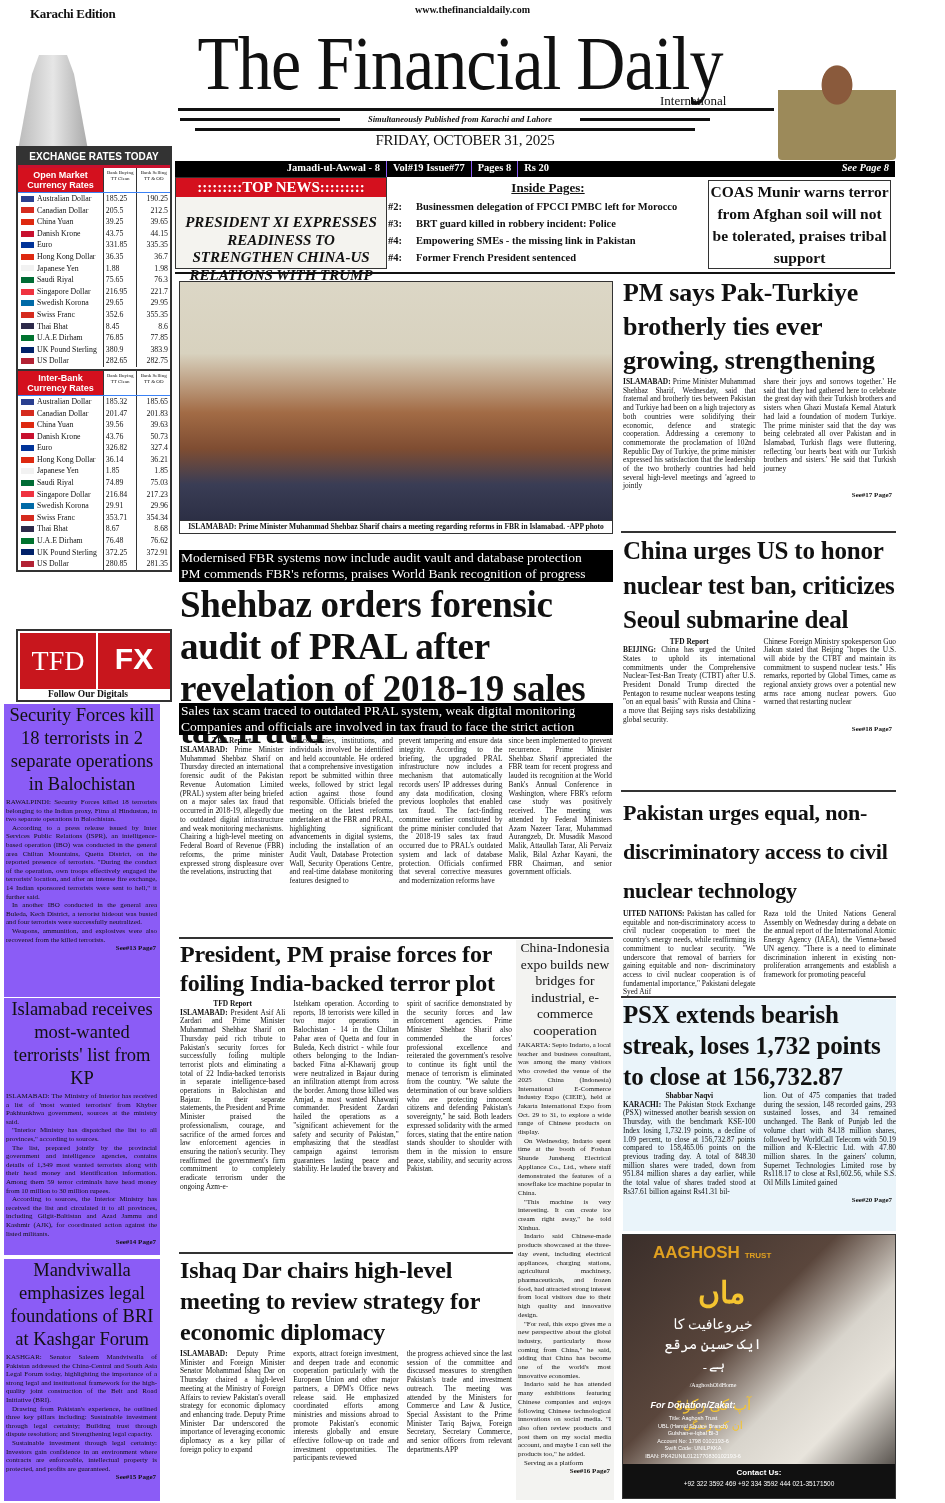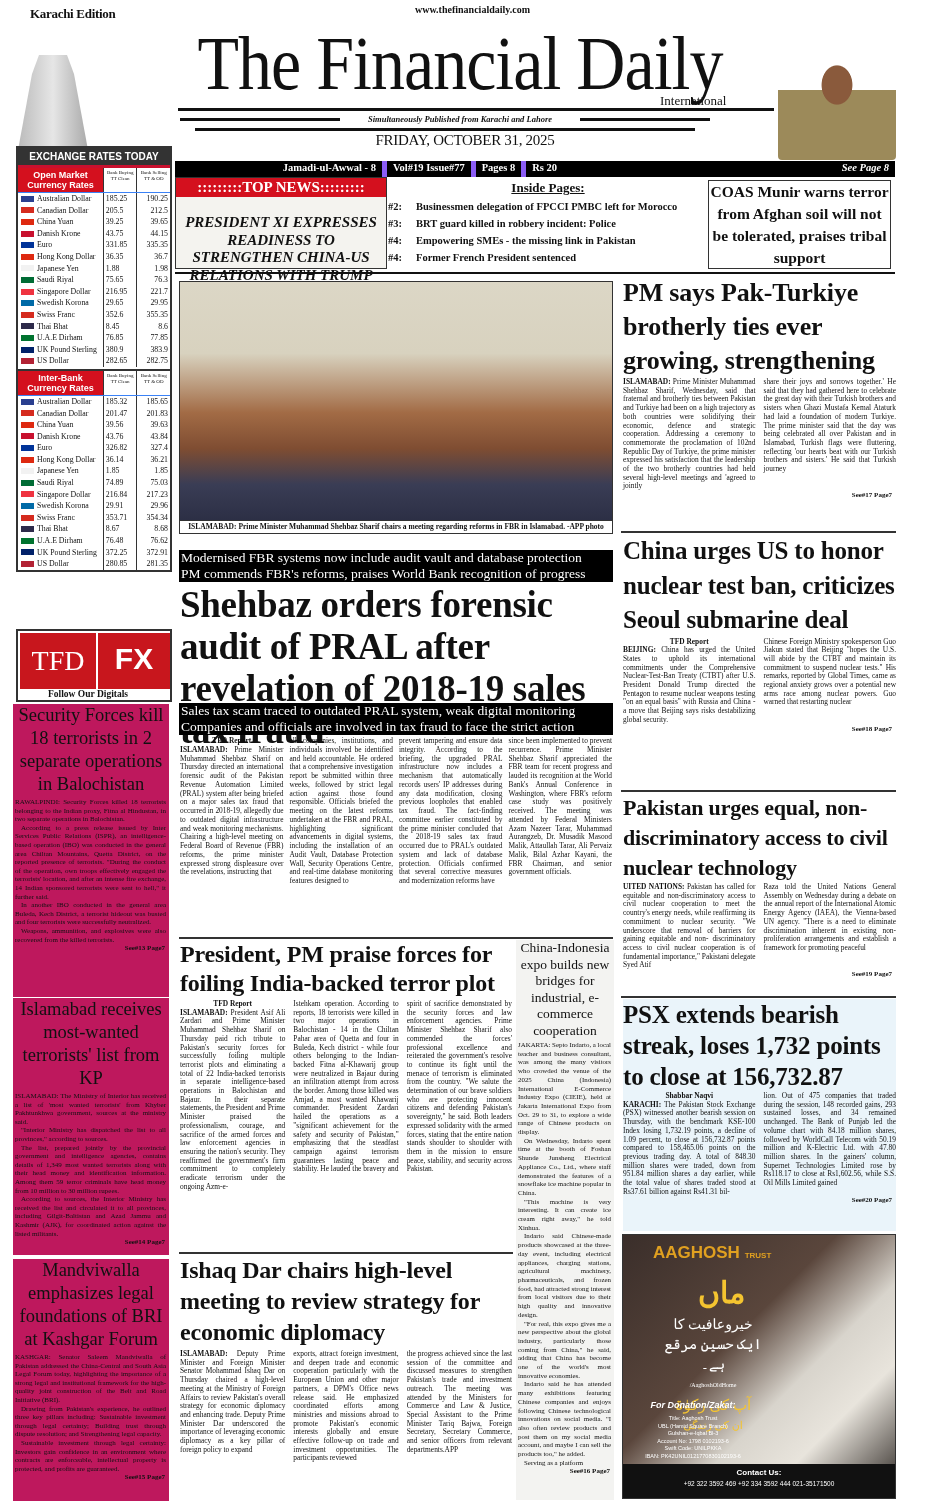--- a/index.html
+++ b/index.html
@@ -9,38 +9,38 @@
 .edition{left:30px;top:6px;font-size:13px;font-weight:bold;letter-spacing:-0.3px}
 .url{left:0;width:945px;top:4px;text-align:center;font-size:10px;font-weight:bold}
 .mast{left:135px;top:20px;width:650px;text-align:center;font-size:68px;line-height:78px;letter-spacing:-1px;transform:scaleY(1.12);transform-origin:top}
 .intl{left:660px;top:93px;font-size:13px}
 .rule{background:#111}
 .subtitle{left:340px;top:114px;width:240px;text-align:center;font-size:8.5px;font-style:italic;font-weight:bold;background:#fff}
 .dateline{left:250px;top:132px;width:430px;text-align:center;font-size:15px;letter-spacing:-0.3px}
 .monument{left:18px;top:55px;width:70px;height:95px;background:linear-gradient(90deg,#bbb,#e6e6e6 50%,#aaa);clip-path:polygon(30% 0,70% 0,80% 20%,100% 100%,0 100%,20% 20%)}
 .general{left:778px;top:60px;width:118px;height:100px;background:radial-gradient(ellipse at 50% 25%,#8a5a3c 0 18%,transparent 19%),linear-gradient(180deg,#fff 0 30%,#9c8a5a 30% 100%);border-radius:4px}
 .infobar{left:175px;top:161px;width:720px;height:16px;background:#000;color:#fff;font-size:10.5px;font-weight:bold;display:flex}
-.infobar div{border-right:5px solid #8b5cf6;padding:1px 6px;white-space:nowrap}
+.infobar div{border-right:1px solid #8b5cf6;padding:1px 6px;white-space:nowrap}
 
 .ex{left:16px;top:146px;width:156px;border:2px solid #333;background:#fff}
 .ex-title{background:#333;color:#fff;font-family:"Liberation Sans",sans-serif;font-size:10px;font-weight:bold;text-align:center;padding:3px 0;border-bottom:3px solid #c8102e}
 .ex-head{display:flex;border-bottom:1px solid #3b82f6}
 .ex-head .lbl{width:86px;background:#d4101e;color:#fff;font-family:"Liberation Sans",sans-serif;font-size:9px;font-weight:bold;text-align:center;line-height:10px;padding:2px 0}
 .ex-head .col{width:34px;font-size:5px;text-align:center;line-height:6px;border-left:1px solid #333;padding-top:2px}
 .ex-row{display:flex;height:11.6px;font-size:7.8px;line-height:11.6px}
 .ex-row .cur{width:86px;display:flex;align-items:center;white-space:nowrap;overflow:hidden}
 .flag{width:13px;height:6px;margin:0 3px 0 3px;flex:none}
 .ex-row .v{width:34px;border-left:1px solid #333;padding-left:2px}
 .ex-row .v2{text-align:right;padding-right:2px}
 .tfdbox{left:16px;top:629px;width:156px;height:73px;border:2px solid #333}
 .tfd{position:absolute;left:2px;top:2px;width:76px;height:56px;background:#c8161d;color:#fff;font-size:28px;text-align:center;line-height:56px}
 .fx{position:absolute;left:80px;top:2px;width:72px;height:56px;background:#c8161d;color:#fff;font-size:30px;font-weight:bold;text-align:center;line-height:52px;font-family:"Liberation Sans",sans-serif}
 .follow{position:absolute;left:0;top:58px;width:140px;text-align:center;font-size:9.5px;font-weight:bold}
 
-.lcol{left:13px;width:156px;background:#be185d}
+.lcol{left:4px;width:156px;background:#8b5cf6}
 .lhead{font-size:18.5px;text-align:center;line-height:23px}
 .lbody{font-size:7px;line-height:8.6px;text-align:justify;padding:2px 3px 0 2px}
 .lbody p{text-indent:6px}
 .see{text-align:right;font-weight:bold;font-size:7px;padding-right:4px}
 
 .topnews{left:175px;top:177px;width:212px;height:92px;border:1px solid #333;background:#f4f3ef}
 .tn-title{background:#d4101e;color:#fff;text-align:center;font-size:15px;font-weight:bold;line-height:19px}
 .tn-body{text-align:center;font-size:15px;font-style:italic;font-weight:bold;line-height:17.5px;padding-top:17px}
 .inside{left:388px;top:180px;width:320px;font-size:10.5px;font-weight:bold}
 .inside-title{text-align:center;font-size:13px;text-decoration:underline;margin-bottom:2px}
@@ -252,21 +252,21 @@
         </div>
         <div class="v">39.56</div>
         <div class="v v2">39.63</div>
       </div>
       <div class="ex-row">
         <div class="cur">
           <span class="flag" style="background: rgb(200, 16, 46);"></span>
           <span>Danish Krone</span>
         </div>
         <div class="v">43.76</div>
-        <div class="v v2">43.84</div>
+        <div class="v v2">50.73</div>
       </div>
       <div class="ex-row">
         <div class="cur">
           <span class="flag" style="background: rgb(0, 51, 153);"></span>
           <span>Euro</span>
         </div>
         <div class="v">326.82</div>
         <div class="v v2">327.4</div>
       </div>
       <div class="ex-row">
@@ -483,21 +483,21 @@
   <div class="rhead" style="font-size:25px;line-height:34.5px">China urges US to honor nuclear test ban, criticizes Seoul submarine deal</div>
   <div class="cols2">
     <div><div class="center-b">TFD Report</div><b>BEIJING:</b> <span>China has urged the United States to uphold its international commitments under the Comprehensive Nuclear-Test-Ban Treaty (CTBT) after U.S. President Donald Trump directed the Pentagon to resume nuclear weapons testing "on an equal basis" with Russia and China - a move that Beijing says risks destabilizing global security.</span></div>
     <div>Chinese Foreign Ministry spokesperson Guo Jiakun stated that Beijing "hopes the U.S. will abide by the CTBT and maintain its commitment to suspend nuclear tests." His remarks, reported by Global Times, came as regional anxiety grows over a potential new arms race among nuclear powers. Guo warned that restarting nuclear</div>
   </div>
   <div class="see">See#18 Page7</div>
 </div>
 
 <div class="abs hr" style="left:621px;top:790px;width:275px"></div>
 <div class="abs" style="left:623px;top:793px;width:273px">
-  <div class="rhead" style="font-size:22px;line-height:30px">Pakistan urges equal, non-discriminatory access to civil nuclear technology</div>
+  <div class="rhead" style="font-size:22px;line-height:39px">Pakistan urges equal, non-discriminatory access to civil nuclear technology</div>
   <div class="cols2">
     <div><b>UITED NATIONS:</b> <span>Pakistan has called for equitable and non-discriminatory access to civil nuclear cooperation to meet the country's energy needs, while reaffirming its commitment to nuclear security. "We underscore that removal of barriers for gaining equitable and non- discriminatory access to civil nuclear cooperation is of fundamental importance," Pakistani delegate Syed Atif</span></div>
     <div>Raza told the United Nations General Assembly on Wednesday during a debate on the annual report of the International Atomic Energy Agency (IAEA), the Vienna-based UN agency. "There is a need to eliminate discrimination inherent in existing non-proliferation arrangements and establish a framework for promoting peaceful</div>
   </div>
   <div class="see">See#19 Page7</div>
 </div>
 
 <div class="abs hr" style="left:621px;top:996px;width:275px"></div>
 <div class="abs psx" style="left:623px;top:999px;width:273px;height:232px">
   <div class="rhead" style="font-size:25px;line-height:31px">PSX extends bearish streak, loses 1,732 points to close at 156,732.87</div>

